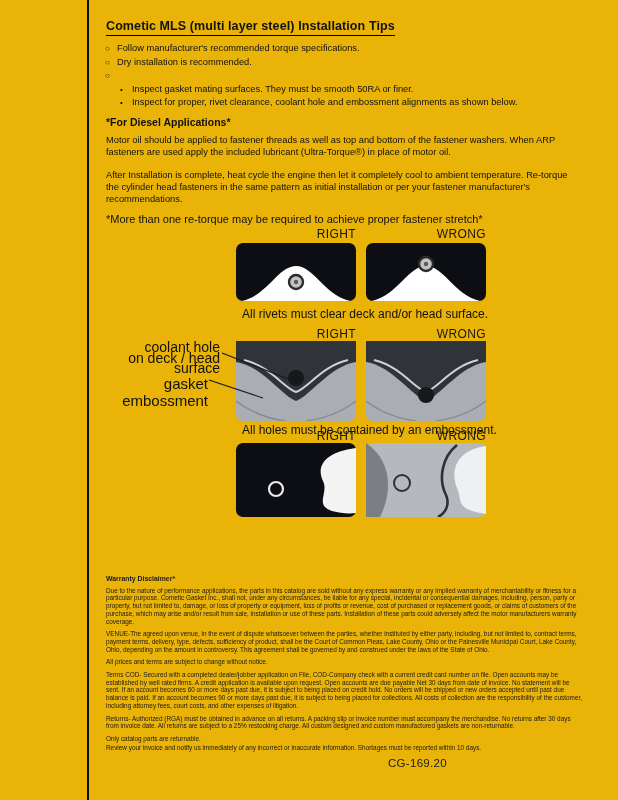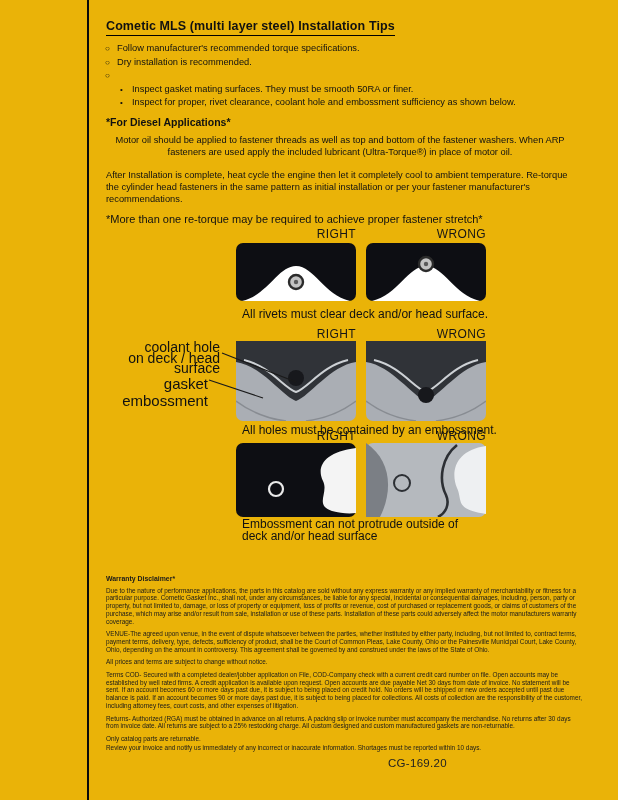--- a/index.html
+++ b/index.html
@@ -14,21 +14,21 @@
     border-bottom:1.5px solid #000; padding-bottom:2px; letter-spacing:0.1px;
   }
 
   .tips { position:absolute; left:105px; top:43px; width:482px; font-size:9.3px; line-height:11px; }
   .tip { display:flex; gap:4px; margin-bottom:2.5px; }
   .tip .b { width:8px; flex:0 0 8px; font-size:8px; line-height:11px; }
   .subtips { margin-left:15px; }
 
   .diesel-heading { position:absolute; left:106px; top:116px; font-size:10.5px; font-weight:bold; }
   .para { position:absolute; left:106px; width:468px; font-size:9.3px; line-height:12.2px; }
-  .p1 { top:134px;text-align:center; }
+  .p1 { top:134px; }
   .p2 { top:169px; }
   .note { position:absolute; left:106px; top:213px; font-size:11px; }
 
   .dlabel { position:absolute; width:120px; text-align:right; font-size:12px; letter-spacing:0.4px; color:#161616; }
   .dimg { position:absolute; }
   .dcaption { position:absolute; left:242px; font-size:12px; line-height:12px; }
 
   .ann1 { position:absolute; left:128px; top:342px; width:92px; text-align:right; font-size:14px; line-height:10.5px; }
   .ann2 { position:absolute; left:108px; top:375px; width:100px; text-align:right; font-size:15px; }
   .ann-lines { position:absolute; z-index:3; }
@@ -61,21 +61,21 @@
     <div class="tip">
       <span class="b">○</span>
     </div>
     <div class="subtips">
       <div class="tip">
         <span class="b">•</span>
         <span>Inspect gasket mating surfaces.  They must be smooth 50RA or finer.</span>
       </div>
       <div class="tip">
         <span class="b">•</span>
-        <span>Inspect for proper, rivet clearance, coolant hole and embossment sufficiency as shown below.</span>
+        <span>Inspect for proper, rivet clearance, coolant hole and embossment alignments as shown below.</span>
       </div>
     </div>
   </div>
 
   <div class="diesel-heading">*For Diesel Applications*</div>
   <div class="para p1">Motor oil should be applied to fastener threads as well as top and bottom of the fastener washers. When ARP fasteners are used apply the included lubricant (Ultra-Torque®) in place of motor oil.</div>
   <div class="para p2">After Installation is complete, heat cycle the engine then let it completely cool to ambient temperature. Re-torque the cylinder head fasteners in the same pattern as initial installation or per your fastener manufacturer's recommendations.</div>
   <div class="note">*More than one re-torque may be required to achieve proper fastener stretch*</div>
 
   <div class="dlabel" style="left:236px; top:227px;">RIGHT</div>
@@ -131,21 +131,20 @@
     <path d="M120,5 C88,9 80,24 87,38 C93,50 78,62 96,68 C104,70 112,71 120,70 Z" fill="#f4f4f4"></path>
     <circle cx="40" cy="46" r="7" fill="none" stroke="#e9e9e9" stroke-width="2.2"></circle>
   </svg>
   <svg class="dimg" style="left:366px; top:443px;" width="120" height="74" viewBox="0 0 120 74">
     <rect x="0" y="0" width="120" height="74" rx="7" fill="#b5b9be"></rect>
     <path d="M0,0 C24,16 28,46 14,74 L0,74 Z" fill="#7b7f85"></path>
     <path d="M120,3 C90,7 84,28 91,45 C97,58 88,66 120,71 Z" fill="#eef0f2"></path>
     <path d="M91,2 C76,14 72,36 80,52 C84,61 80,70 72,74" stroke="#2c2f34" stroke-width="2.6" fill="none"></path>
     <circle cx="36" cy="40" r="8" fill="none" stroke="#2c2f34" stroke-width="2"></circle>
   </svg>
-  <div class="dcaption" style="top:518px; width:230px;">Embossment can not protrude outside of deck and/or head surface</div>
 
   <div class="legal">
     <div class="legal-h">Warranty Disclaimer*</div>
     <p>Due to the nature of performance applications, the parts in this catalog are sold without any express warranty or any implied warranty of merchantability or fitness for a particular purpose.  Cometic Gasket Inc., shall not, under any circumstances, be liable for any special, incidental or consequential damages, including, person, party or property, but not limited to, damage, or loss of property or equipment, loss of profits or revenue, cost of purchased or replacement goods, or claims of customers of the purchase, which may arise and/or result from sale, installation or use of these parts.  Installation of these parts could adversely affect the motor manufacturers warranty coverage.</p>
     <p>VENUE-The agreed upon venue, in the event of dispute whatsoever between the parties, whether instituted by either party, including, but not limited to, contract terms, payment terms, delivery, type, defects, sufficiency of product, shall be the Court of Common Pleas, Lake County, Ohio or the Painesville Municipal Court, Lake County, Ohio, depending on the amount in controversy.  This agreement shall be governed by and construed under the laws of the State of Ohio.</p>
     <p>All prices and terms are subject to change without notice.</p>
     <p>Terms COD- Secured with a completed dealer/jobber application on File, COD-Company check with a current credit card number on file.  Open accounts may be established by well rated firms.  A credit application is available upon request.  Open accounts are due payable Net 30 days from date of invoice.  No statement will be sent.  If an account becomes 60 or more days past due, it is subject to being placed on credit hold.  No orders will be shipped or new orders accepted until past due balance is paid.  If an account becomes 90 or more days past due, it is subject to being placed for collections.  All costs of collection are the responsibility of the customer, including attorney fees, court costs, and other expenses of litigation.</p>
     <p>Returns- Authorized (RGA) must be obtained in advance on all returns.  A packing slip or invoice number must accompany the merchandise.  No returns after 30 days from invoice date.  All returns are subject to a 25% restocking charge.  All custom designed and custom manufactured gaskets are non-returnable.</p>
     <p class="tight">Only catalog parts are returnable.</p>
     <p>Review your invoice and notify us immediately of any incorrect or inaccurate information.  Shortages must be reported within 10 days.</p>

